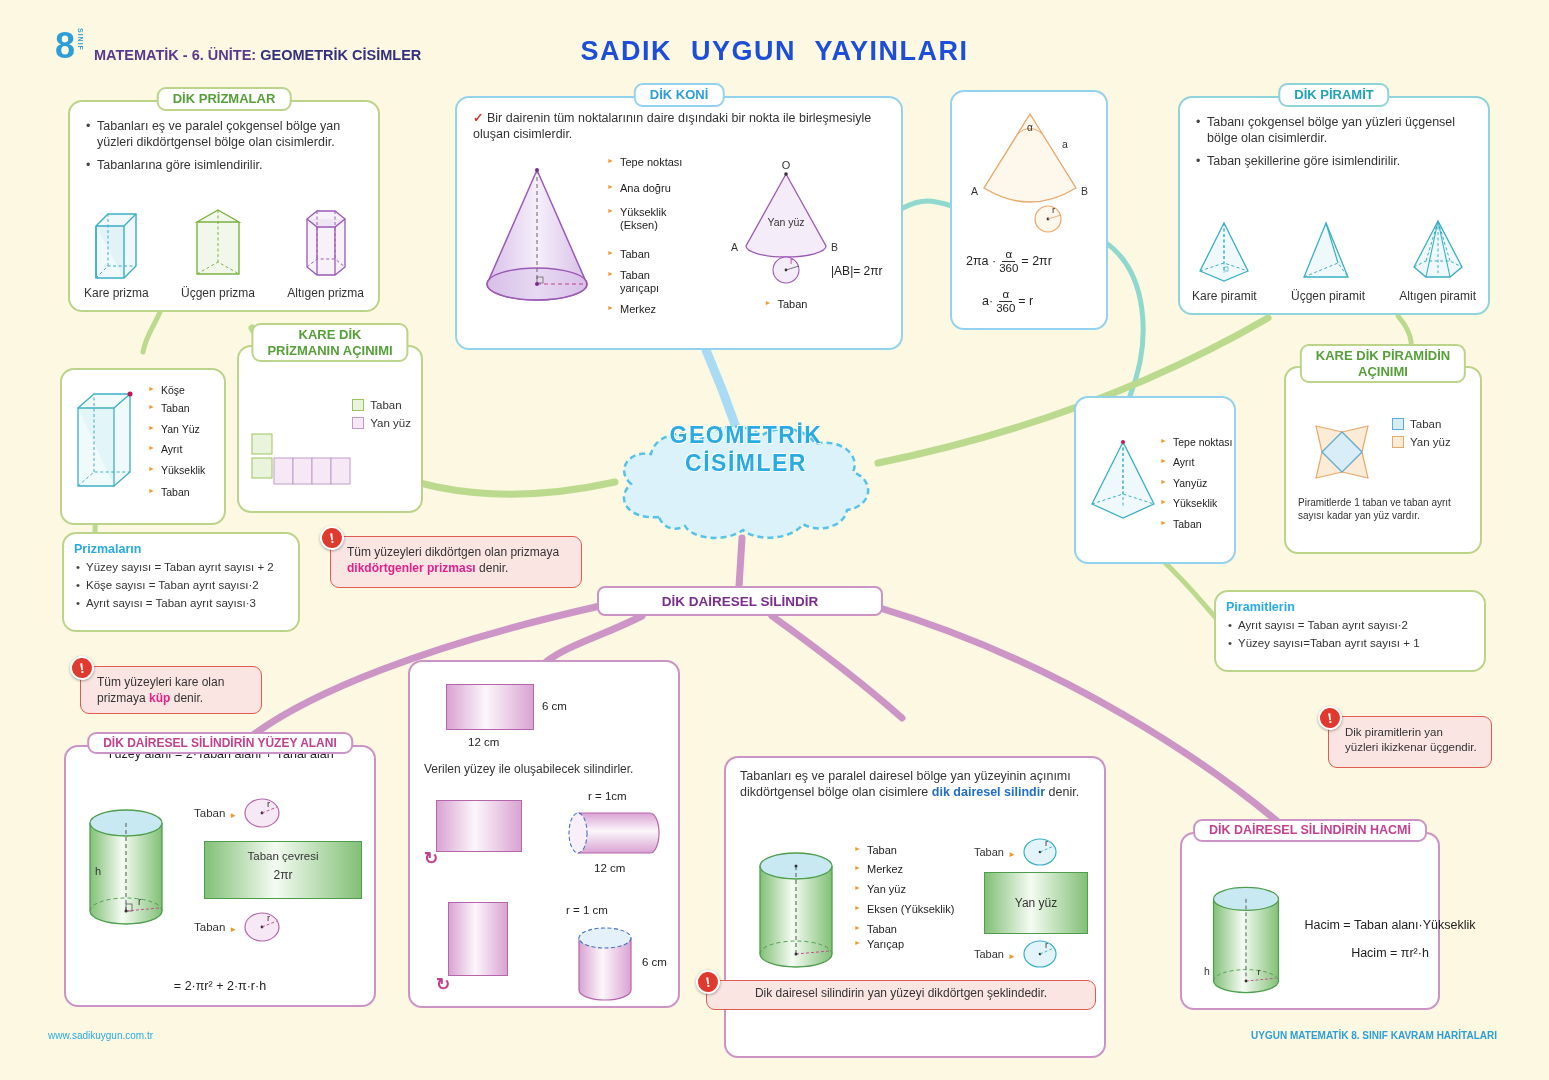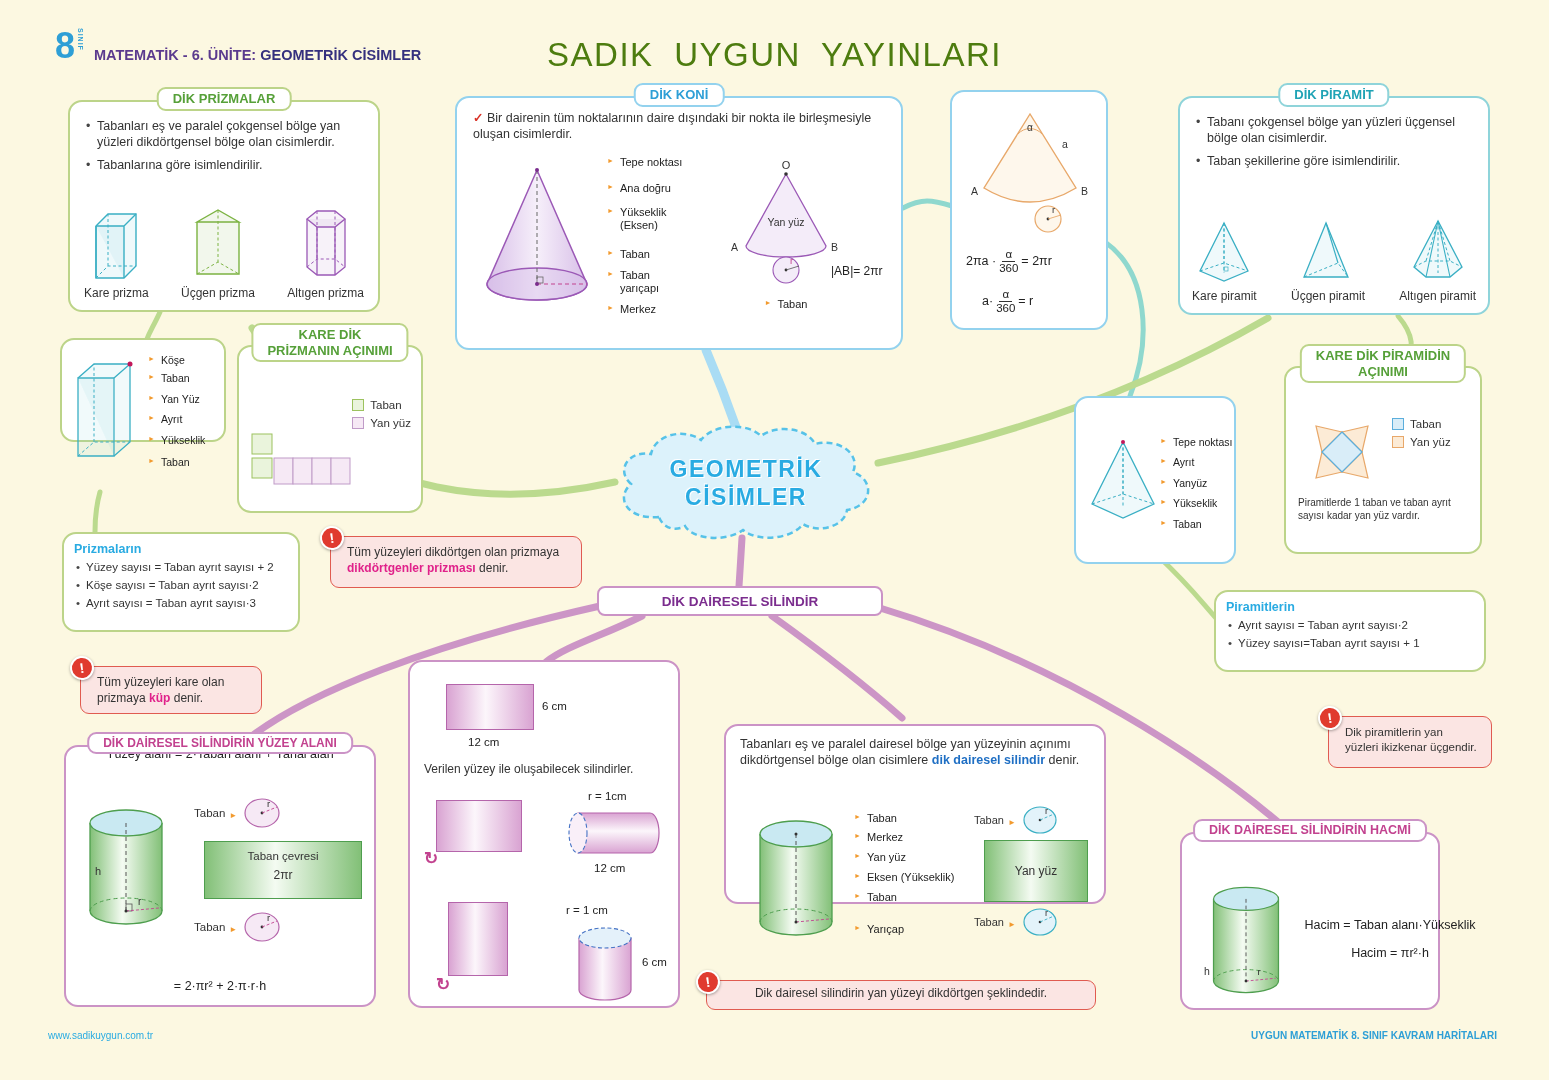--- a/index.html
+++ b/index.html
@@ -39,21 +39,21 @@
 .arr::before{content:"►";font-size:8px;color:#F29A2E}
 .rot{color:#C2428F;font-size:17px;font-weight:bold;z-index:3}
 .dim{font-size:11.5px;color:#222;white-space:nowrap}
 .cGreen{stroke:#BBDA8E;stroke-width:7;fill:none;stroke-linecap:round}
 .cBlue{stroke:#A9DCF4;stroke-width:9;fill:none;stroke-linecap:round}
 .cTeal{stroke:#8FD8CE;stroke-width:5;fill:none;stroke-linecap:round}
 .cPurple{stroke:#CC95C6;stroke-width:7;fill:none;stroke-linecap:round}
 .thin{stroke-width:5}
 .grad-pink{background:linear-gradient(90deg,#D9A3D2 0%,#FCF6FB 45%,#D9A3D2 100%);border:1.3px solid #B565AB}
 .grad-green{background:linear-gradient(90deg,#82C077 0%,#F4FBF2 45%,#82C077 100%);border:1.3px solid #4E9E4E}
-#cloud-text{position:absolute;inset:0;display:flex;flex-direction:column;align-items:center;justify-content:center;gap:1px;
+#cloud-text{position:absolute;inset:0;display:flex;flex-direction:column;align-items:center;gap:1px;
   font-weight:bold;font-size:23px;letter-spacing:1.5px;color:#29ABE2;text-shadow:1px 1px 0 #fff,-1px -1px 0 #fff;z-index:2}
 .row{display:flex;align-items:center;gap:4px}
 .ctr{text-align:center}
 svg text{font-family:"Liberation Sans",sans-serif}
 </style>
 </head>
 <body>
 
 <svg width="0" height="0" style="position:absolute" aria-hidden="true">
 <defs>
@@ -100,21 +100,21 @@
   </svg>
 
   <div style="left:55px;top:28px;display:flex;gap:2px;z-index:2">
     <span style="font-size:36px;font-weight:bold;color:#2E9FD6;line-height:1">8</span>
     <span style="writing-mode:vertical-rl;font-size:7px;font-weight:bold;color:#2E9FD6;letter-spacing:1px">SINIF</span>
   </div>
   <div style="left:94px;top:47px;font-size:14.5px;font-weight:bold;z-index:2">
     <span style="color:#5B3A8E">MATEMATİK - 6. ÜNİTE:</span>
     <span style="color:#35307E">GEOMETRİK CİSİMLER</span>
   </div>
-  <div style="left:50%;transform:translateX(-50%);top:36px;font-size:33px;font-weight:normal;color:#4d7c0f;letter-spacing:1.5px;word-spacing:10px;z-index:2">SADIK UYGUN YAYINLARI</div>
+  <div style="left:50%;transform:translateX(-50%);top:36px;font-size:27px;font-weight:bold;color:#1d4ed8;letter-spacing:1.5px;word-spacing:10px;z-index:2">SADIK UYGUN YAYINLARI</div>
 
   <div style="left:607px;top:422px;width:278px;height:122px;z-index:1">
     <svg width="278" height="122" viewBox="0 0 278 122">
       <path d="M52 95 C20 98 8 76 24 62 C8 48 22 28 44 32 C48 12 78 6 94 18 C106 2 140 0 154 14 C170 2 200 6 208 22 C232 16 254 32 246 50 C268 58 266 84 240 88 C238 104 212 112 196 102 C184 118 150 120 136 108 C120 120 86 118 78 104 C68 110 56 106 52 95 Z" fill="#DCF2FB" stroke="#56C2E8" stroke-width="2.5" stroke-dasharray="6 4"></path>
     </svg>
     <div id="cloud-text">
       <span>GEOMETRİK</span>
       <span>CİSİMLER</span>
     </div>
   </div>
@@ -256,21 +256,21 @@
         <svg width="64" height="74" viewBox="0 0 64 74">
           <path d="M32 6 L8 52 L20 62 L44 62 L56 52 Z" stroke="#3AAFC4" fill="rgba(120,205,220,0.12)" stroke-width="1.3"></path>
           <path d="M32 6 L20 62 M32 6 L44 62" stroke="#3AAFC4" stroke-width="1.1" fill="none"></path>
           <path d="M8 52 L20 46 L44 46 L56 52 M32 6 L20 46 M32 6 L44 46 M32 6 L32 58" stroke="#3AAFC4" stroke-width="1" stroke-dasharray="3 2.5" fill="none"></path>
         </svg>
         <span>Altıgen piramit</span>
       </div>
     </div>
   </div>
 
-  <div class="box bd-green" style="left:60px;top:338px;width:166px;height:104px">
+  <div class="box bd-green" style="left:60px;top:368px;width:166px;height:157px">
     <svg class="abs" style="left:8px;top:8px" width="72" height="122" viewBox="0 0 72 122">
       <g stroke="#3AAFC4" fill="rgba(120,205,220,0.10)" stroke-width="1.3">
         <path d="M8 30 L8 108 L44 108 L44 30 Z"></path>
         <path d="M8 30 L24 16 L60 16 L60 94 L44 108 M44 30 L60 16"></path>
       </g>
       <path d="M8 108 L24 94 L60 94 M24 94 L24 16" stroke="#3AAFC4" stroke-width="1" stroke-dasharray="3 2.5" fill="none"></path>
       <circle cx="60" cy="16" r="2.5" fill="#C2185B"></circle>
     </svg>
     <div class="abs" style="left:86px;top:14px">
       <span class="lbl" style="font-size:10.5px">Köşe</span>
@@ -397,42 +397,42 @@
       <path d="M7 16 L7 68 A26 10 0 0 0 59 68 L59 16" fill="url(#gPinkH)" stroke="#B565AB" stroke-width="1.2"></path>
       <ellipse cx="33" cy="16" rx="26" ry="10" fill="#E4F1FA" stroke="#4472C4" stroke-width="1.1" stroke-dasharray="4 2.5"></ellipse>
     </svg>
     <span class="abs dim" style="left:232px;top:294px">6 cm</span>
   </div>
 
   <div class="box bd-pink" style="left:597px;top:586px;width:286px;height:30px;display:flex;align-items:center;justify-content:center;border-radius:8px;border-width:2px">
     <span class="tx-pur" style="font-size:13.5px;font-weight:bold">DİK DAİRESEL SİLİNDİR</span>
   </div>
 
-  <div class="box bd-pink" style="left:724px;top:724px;width:382px;height:180px">
+  <div class="box bd-pink" style="left:724px;top:756px;width:382px;height:302px">
     <p class="abs" style="left:14px;top:10px;right:12px;font-size:12.5px;line-height:1.3">
       <span>Tabanları eş ve paralel dairesel bölge yan yüzeyinin açınımı dikdörtgensel bölge olan cisimlere</span>
       <span class="hlb">dik dairesel silindir</span>
       <span>denir.</span>
     </p>
     <svg class="abs" style="left:24px;top:82px" width="92" height="140" viewBox="0 0 92 140">
       <path d="M10 26 L10 114 A36 13 0 0 0 82 114 L82 26" fill="url(#gGreenH)" stroke="#4E9E4E" stroke-width="1.3"></path>
       <path d="M10 114 A36 13 0 0 1 82 114" fill="none" stroke="#4E9E4E" stroke-width="1" stroke-dasharray="4 3"></path>
       <ellipse cx="46" cy="26" rx="36" ry="13" fill="#C9E9F2" stroke="#4E9E4E" stroke-width="1.3"></ellipse>
       <path d="M46 26 L46 114" stroke="#555" stroke-width="1" stroke-dasharray="4 3"></path>
       <path d="M46 114 L79 111" stroke="#C2428F" stroke-width="0.9" stroke-dasharray="3 2"></path>
       <circle cx="46" cy="114" r="1.5" fill="#333"></circle>
       <circle cx="46" cy="26" r="1.5" fill="#333"></circle>
     </svg>
     <div class="abs" style="left:128px;top:86px">
       <span class="lbl">Taban</span>
       <span class="lbl" style="margin-top:6px">Merkez</span>
       <span class="lbl" style="margin-top:7px">Yan yüz</span>
       <span class="lbl" style="margin-top:7px">Eksen (Yükseklik)</span>
       <span class="lbl" style="margin-top:7px">Taban</span>
-      <span class="lbl" style="margin-top:19px">Yarıçap</span>
+      <span class="lbl" style="margin-top:2px">Yarıçap</span>
     </div>
     <div class="abs" style="left:248px;top:78px;width:126px">
       <div class="row" style="justify-content:flex-start">
         <span style="font-size:11px">Taban</span>
         <span class="arr"></span>
         <svg width="40" height="32" viewBox="0 0 40 32">
           <ellipse cx="20" cy="16" rx="16" ry="13" fill="#E3F3FA" stroke="#3AAFC4" stroke-width="1.2"></ellipse>
           <circle cx="20" cy="16" r="1.3" fill="#333"></circle>
           <line x1="20" y1="16" x2="34" y2="10" stroke="#3AAFC4" stroke-width="0.9" stroke-dasharray="3 2"></line>
           <text x="25" y="10" font-size="9" fill="#333">r</text>

